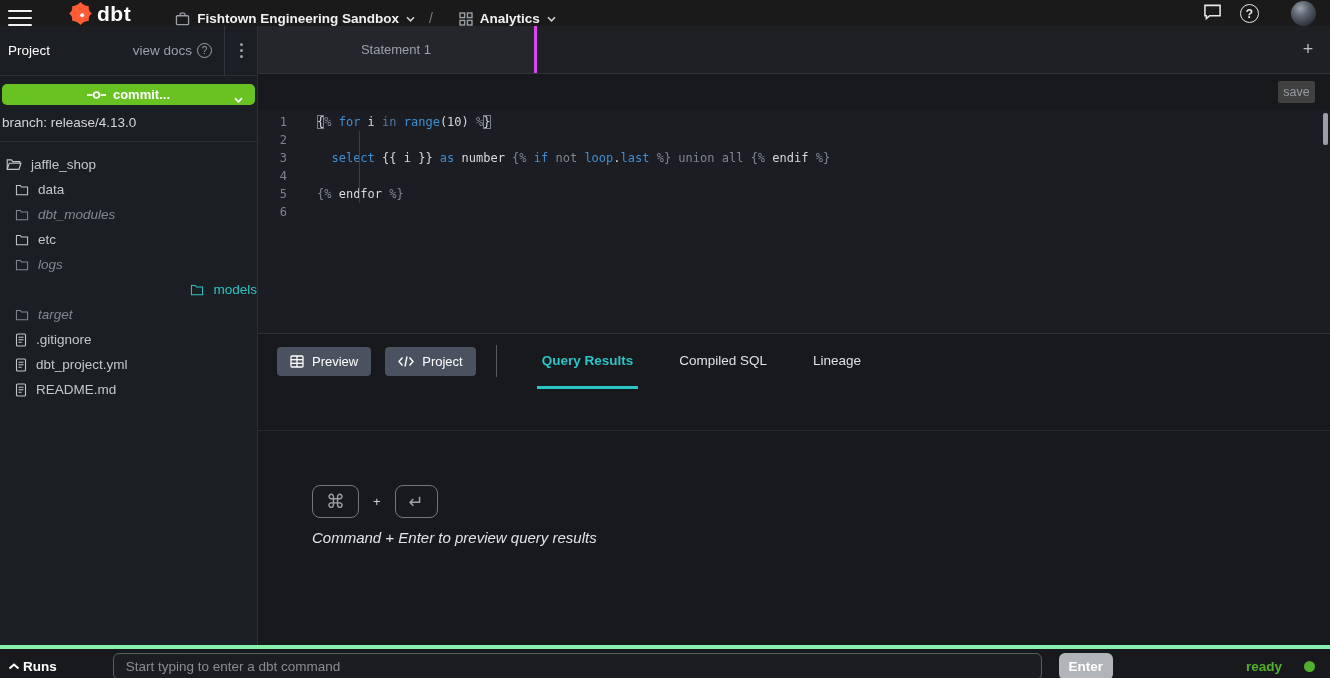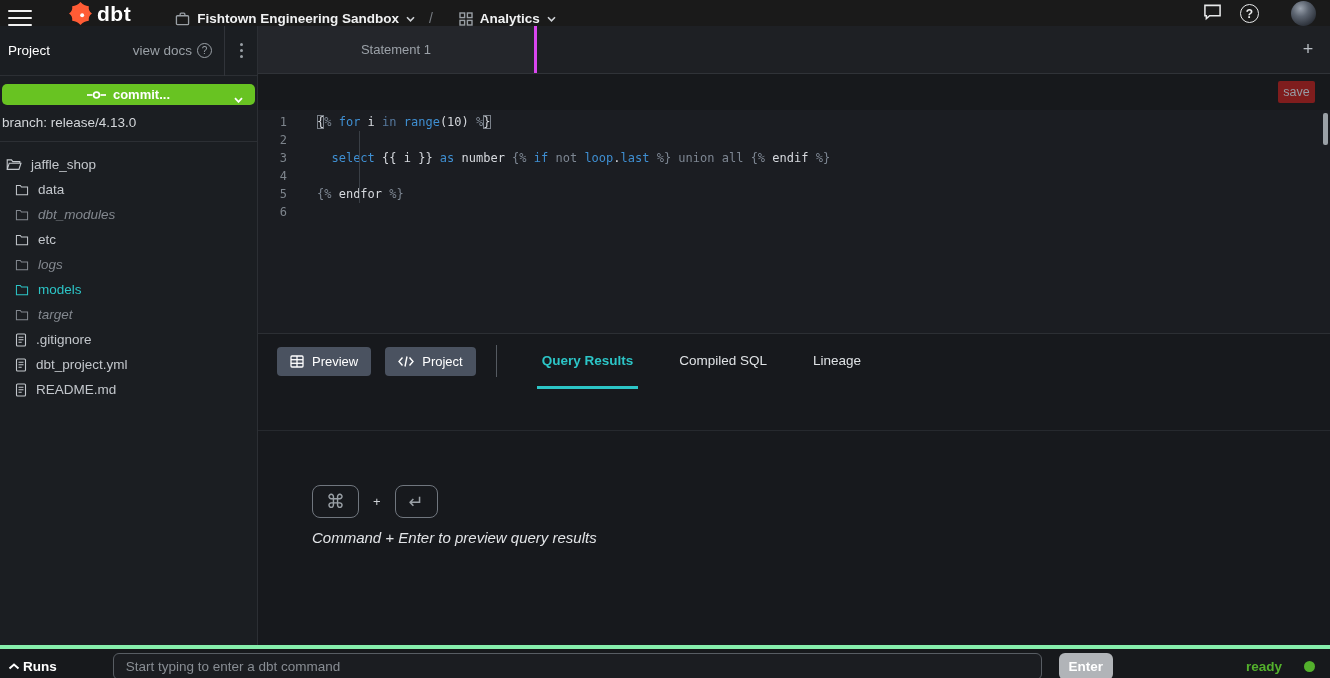--- a/index.html
+++ b/index.html
@@ -38,31 +38,31 @@
   .commit-btn { margin:8px 2px 0 2px; height:21px; border-radius:5px; background:#68c322; position:relative;
      display:flex; align-items:center; justify-content:center; gap:7px; color:#fff; font-weight:bold; font-size:13px; cursor:pointer; }
   .commit-chev { position:absolute; right:12px; top:7px; }
   .branch-line { padding:10px 2px 0 2px; font-size:13.5px; color:#d3d6da; }
   .sb-sep { height:1px; background:#2c2f34; margin-top:11px; }
   .tree { padding-top:10px; }
   .tree-row { height:25px; display:flex; align-items:center; gap:9px; font-size:13.5px; color:#c3c7cc; cursor:pointer; }
   .tree-row.depth0 { padding-left:6px; }
   .tree-row.depth1 { padding-left:15px; }
   .tree-row.italic { font-style:italic; color:#83888f; }
-  .tree-row.active { color:#2cc5c7; }
+  .tree-row.active { color:#2cc5c7;justify-content:flex-end; }
   .tree-icon { display:flex; align-items:center; }
 
   
   .main { flex:1; display:flex; flex-direction:column; min-width:0; }
   .tabrow { height:48px; flex:0 0 48px; background:#1e2024; display:flex; align-items:stretch; border-bottom:1px solid #303338; }
   .ed-tab { width:279px; background:#242warning62b; background:#24262b; border-right:3px solid #d946ef; display:flex; align-items:center; justify-content:center;
      color:#9ba1a8; font-size:13px; cursor:pointer; }
   .tab-plus { margin-left:auto; width:44px; display:flex; align-items:center; justify-content:center; color:#b9bec4; font-size:18px; cursor:pointer; }
   .savebar { height:36px; flex:0 0 36px; background:#17191c; display:flex; align-items:center; justify-content:flex-end; padding-right:15px; }
-  .save-btn { width:37px; height:22px; background:#7f1d1d; border-radius:2px; color:#969ca4; font-size:12.5px;
+  .save-btn { width:37px; height:22px; background:#404040; border-radius:2px; color:#969ca4; font-size:12.5px;
      display:flex; align-items:center; justify-content:center; cursor:pointer; }
 
   .editor { height:223px; flex:0 0 223px; background:#1b1d22; display:flex; position:relative; font-family:"DejaVu Sans Mono", monospace; }
   .gutter { width:41px; flex:0 0 41px; padding-top:3px; text-align:right; }
   .gutter div { height:18px; line-height:18px; padding-right:12px; color:#7d848c; font-size:12px; }
   .code { flex:1; padding:3px 0 0 18px; position:relative; }
   .code-line { height:18px; line-height:18px; font-size:12px; white-space:pre; }
   .tok-pln { color:#d6d9de; }
   .tok-kw  { color:#3f8fd2; }
   .tok-kw2 { color:#56799f; }

